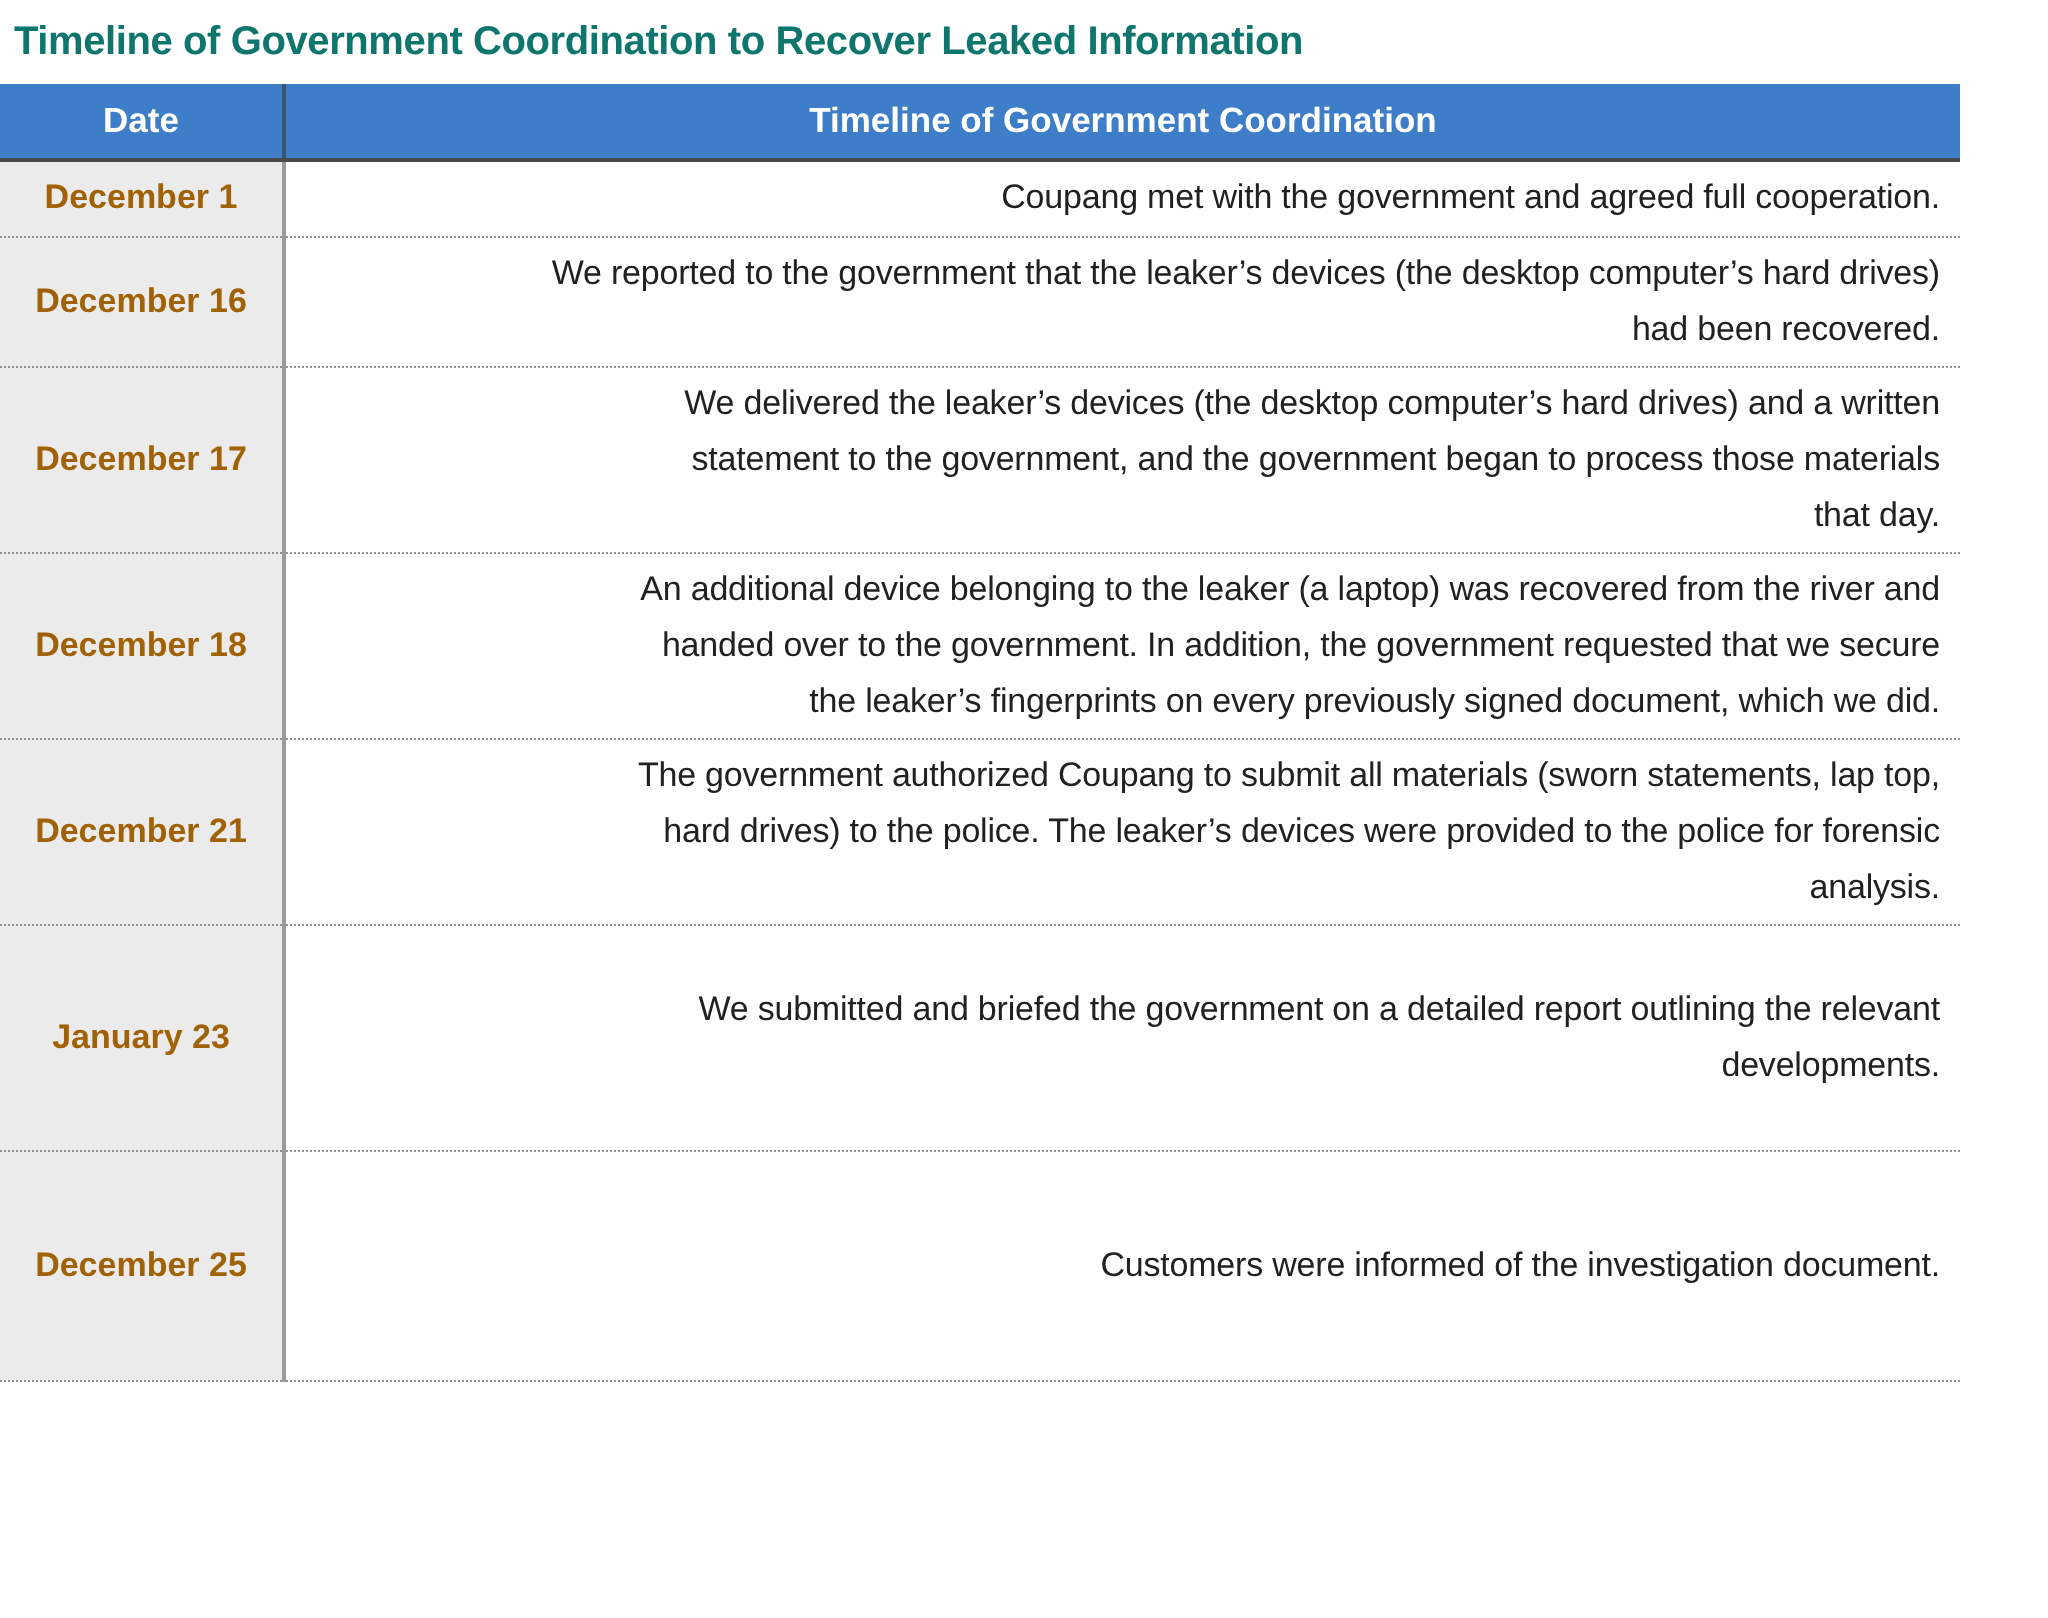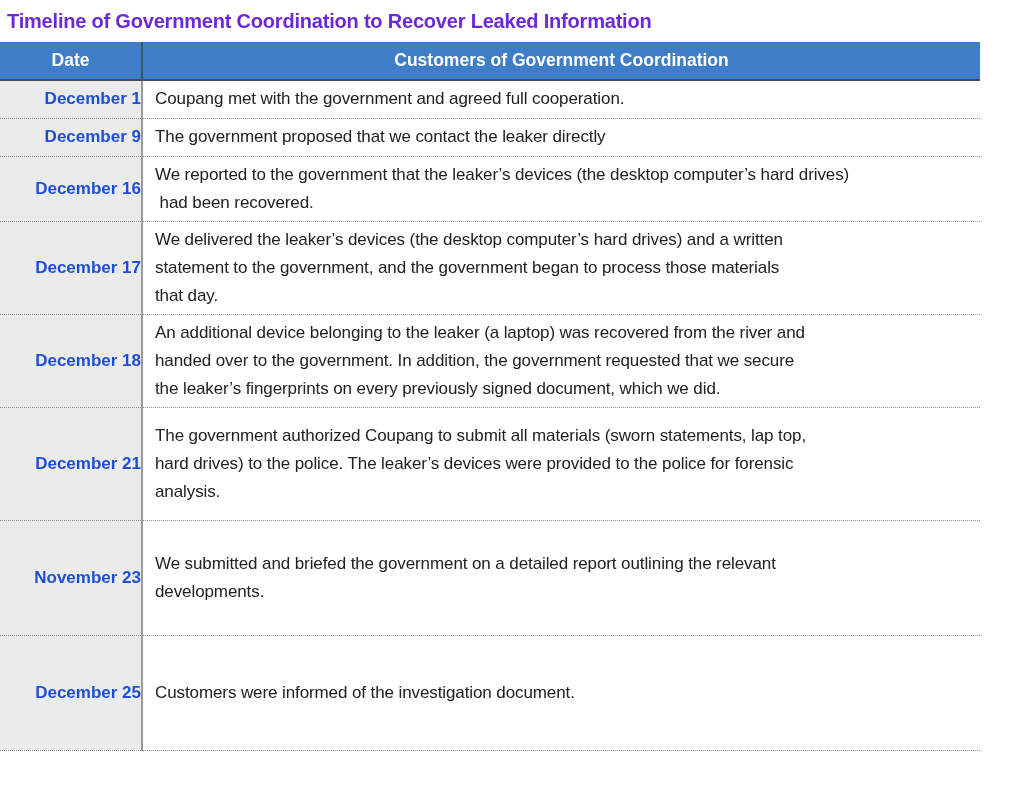--- a/index.html
+++ b/index.html
@@ -17,21 +17,21 @@
     padding: 0;
     background: #FFFFFF;
     width: 1024px;
     height: 809px;
     overflow: hidden;
     font-family: "Liberation Sans", "DejaVu Sans", sans-serif;
   }
   .page-title {
     font-size: 20px;
     font-weight: 700;
-    color: #6d28d9;
+    color: #0f766e;
     padding: 10px 0 9px 7px;
     letter-spacing: -0.2px;
   }
   table.timeline-table {
     width: 980px;
     border-collapse: collapse;
     table-layout: fixed;
   }
   table.timeline-table col.c-date { width: 142px; }
   thead th {
@@ -43,33 +43,33 @@
     text-align: center;
     vertical-align: middle;
     border-bottom: 2px solid var(--header-border);
     padding: 0;
   }
   thead th.date-col-header {
     border-right: 2px solid #39556F;
   }
   tbody th.date-cell {
     background: var(--date-cell-bg);
-    color: #1d4ed8;
+    color: #a16207;
     font-size: 17px;
     font-weight: 700;
-    text-align: right;
+    text-align: center;
     vertical-align: middle;
     padding: 0;
     border-right: 2px solid var(--col-divider);
   }
   tbody td.timeline-cell {
     color: var(--body-text);
     font-size: 17px;
     font-weight: 400;
-    text-align: left;
+    text-align: right;
     vertical-align: middle;
     line-height: 28px;
     padding: 4px 10px 4px 12px;
     white-space: pre-line;
     letter-spacing: -0.1px;
   }
   tbody tr { height: 38px; }
   tbody tr:nth-child(5) { height: 75px; }
   tbody tr:nth-child(6) { height: 113px; }
   tbody tr:nth-child(7) { height: 115px; }
@@ -86,34 +86,30 @@
 <div class="page-title">Timeline of Government Coordination to Recover Leaked Information</div>
 
 <table class="timeline-table">
   <colgroup>
     <col class="c-date">
     <col class="c-timeline">
   </colgroup>
   <thead>
     <tr>
       <th class="date-col-header">Date</th>
-      <th class="timeline-col-header">Customers of Government Coordination</th>
+      <th class="timeline-col-header">Timeline of Government Coordination</th>
     </tr>
   </thead>
   <tbody>
   <tr>
     <th class="date-cell">December 1</th>
     <td class="timeline-cell">Coupang met with the government and agreed full cooperation.</td>
   </tr>
 
 
-  <tr>
-    <th class="date-cell">December 9</th>
-    <td class="timeline-cell">The government proposed that we contact the leaker directly</td>
-  </tr>
 
 
   <tr>
     <th class="date-cell">December 16</th>
     <td class="timeline-cell">We reported to the government that the leaker’s devices (the desktop computer’s hard drives)
 &nbsp;had been recovered.</td>
   </tr>
 
   <tr>
     <th class="date-cell">December 17</th>
@@ -130,21 +126,21 @@
   </tr>
 
   <tr>
     <th class="date-cell">December 21</th>
     <td class="timeline-cell">The government authorized Coupang to submit all materials (sworn statements, lap top,
 hard drives) to the police. The leaker’s devices were provided to the police for forensic
 analysis.</td>
   </tr>
 
   <tr>
-    <th class="date-cell">November 23</th>
+    <th class="date-cell">January 23</th>
     <td class="timeline-cell">We submitted and briefed the government on a detailed report outlining the relevant
 developments.</td>
   </tr>
 
   <tr>
     <th class="date-cell">December 25</th>
     <td class="timeline-cell">Customers were informed of the investigation document.</td>
   </tr>
 
 </tbody>

